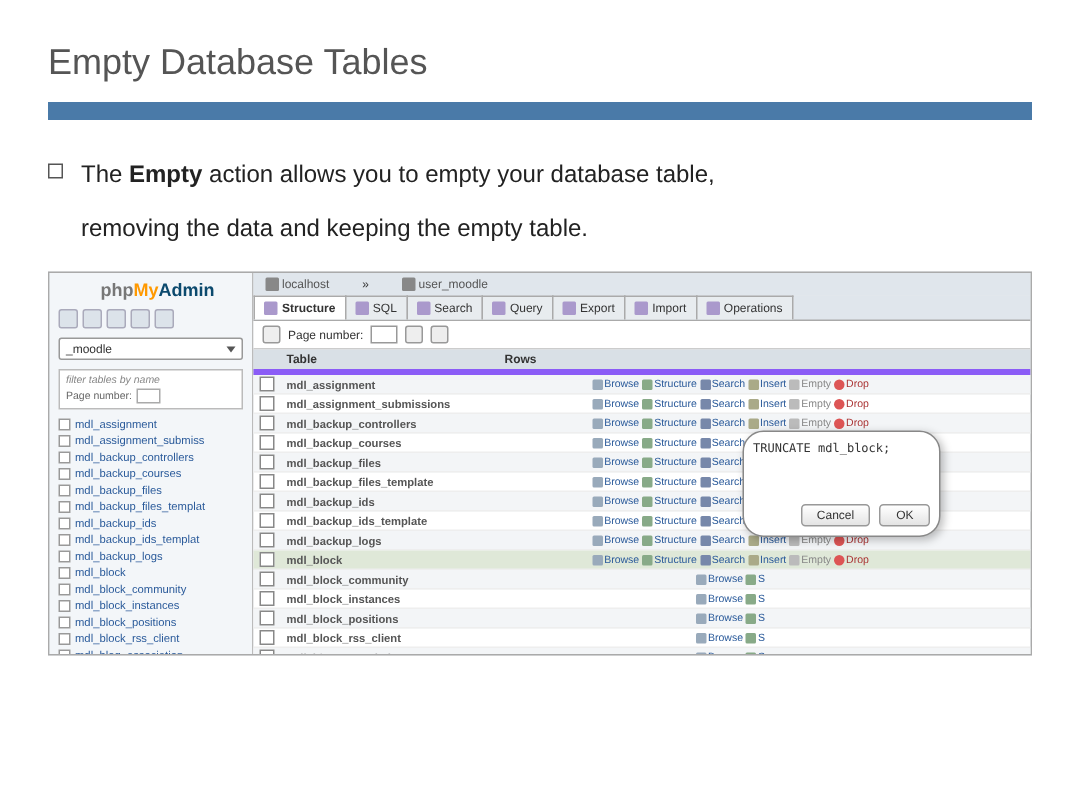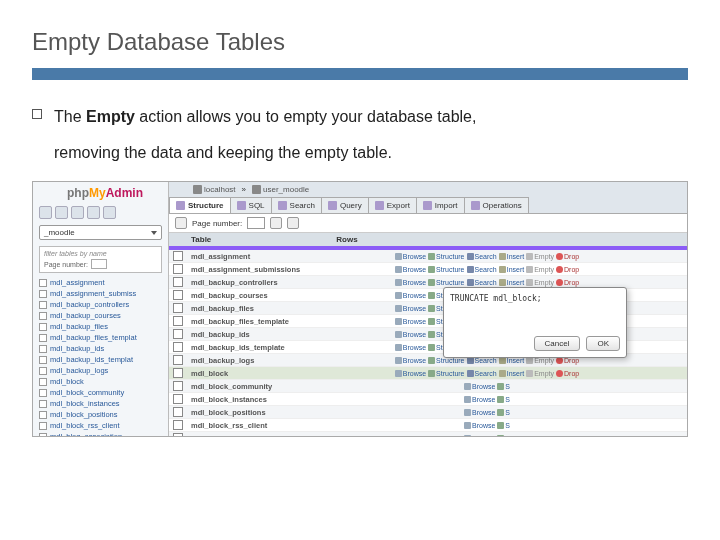--- a/index.html
+++ b/index.html
@@ -8,36 +8,36 @@
 .slide-title { font-size:24px; font-weight:400; color:#555; margin-bottom:12px; }
 .title-rule { height:12px; background:#4a7aa8; margin-bottom:24px; }
 .body-line { display:flex; align-items:flex-start; gap:12px; margin-bottom:10px; }
 .bullet-sq { width:10px; height:10px; border:1.5px solid #555; margin-top:5px; flex:0 0 auto; }
 .body-text { font-size:16px; line-height:1.6; color:#222; }
 .body-text strong { font-weight:700; }
 
 .screenshot { margin-top:16px; border:1px solid #aaa; height:256px; width:100%; display:flex; font-size:9px; overflow:hidden; background:#e8ecef; }
 .sidebar { width:136px; background:#f3f6f9; border-right:1px solid #bbb; display:flex; flex-direction:column; }
 .logo { font-size:12px; font-weight:700; padding:4px 6px; }
-.logo .php{color:#777;padding-left:28px;} .logo .my{color:#f90;} .logo .admin{color:#be185d;}
+.logo .php{color:#777;padding-left:28px;} .logo .my{color:#f90;} .logo .admin{color:#0c4a6e;}
 .toolbar { display:flex; gap:3px; padding:2px 6px; }
 .tool-ic { width:13px; height:13px; background:#dce3ea; border:1px solid #aab; border-radius:2px; }
 .db-select { margin:4px 6px; height:16px; background:#fff; border:1px solid #999; border-radius:2px; display:flex; align-items:center; padding:0 4px; font-size:8px; }
 .db-select span{flex:1;}
 .arrow-dn{width:0;height:0;border-left:3px solid transparent;border-right:3px solid transparent;border-top:4px solid #555;}
 .filter-box { margin:2px 6px; border:1px solid #bbb; background:#fff; padding:3px 4px; }
 .filter-hint{font-size:7px;color:#888;font-style:italic;}
 .filter-label{font-size:7px;color:#666;display:flex;align-items:center;margin-top:2px;gap:3px;}
 .filter-num{width:16px;height:10px;border:1px solid #aaa;background:#fff;}
 .tbl-list{padding:2px 4px;overflow:hidden;}
 .tbl-link{font-size:7.5px;color:#2a5a9a;padding:1px 2px;display:flex;align-items:center;gap:3px;white-space:nowrap;}
 .mini-ic{width:8px;height:8px;border:1px solid #999;background:#fff;}
 
 .main { flex:1; display:flex; flex-direction:column; min-width:0; }
-.crumbs { background:#e0e6ec; padding:3px 24px; display:flex; gap:6px; font-size:8px; align-items:center;}
+.crumbs { background:#e0e6ec; padding:3px 8px; display:flex; gap:22px; font-size:8px; align-items:center;}
 .crumb{display:flex;align-items:center;gap:2px;color:#555;}
 .srv-ic{width:9px;height:9px;background:#888;border-radius:1px;}
 .tabs{display:flex;background:#e0e6ec;border-bottom:1px solid #aaa;}
 .tab{padding:3px 6px;display:flex;align-items:center;gap:3px;font-size:8px;border:1px solid #aaa;border-bottom:none;background:#e8ecef;margin-right:-1px;white-space:nowrap;}
 .tab.active{background:#fff;font-weight:700;}
 .tab-ic{width:9px;height:9px;background:#a9c;border-radius:1px;}
 .pg-bar{background:#fff;padding:3px 6px;display:flex;align-items:center;gap:5px;font-size:8px;border-bottom:1px solid #ccc;}
 .pg-btn{width:12px;height:12px;background:#eee;border:1px solid #999;border-radius:2px;}
 .pg-num{width:18px;height:12px;border:1px solid #999;background:#fff;}
 .hdr-row{display:flex;background:#d9e0e6;border-bottom:4px solid #8b5cf6;font-weight:700;}
@@ -50,21 +50,21 @@
 .row:nth-child(odd){background:#f3f5f7;}
 .row.hl{background:#dfe8d8 !important;}
 .chk{width:10px;height:10px;border:1px solid #888;background:#fff;margin:0 auto;}
 .tname{font-size:7.5px;color:#555;font-weight:700;white-space:nowrap;overflow:hidden;}
 .actions{display:flex;gap:2px;justify-content:center;flex-wrap:nowrap;}
 .act{display:flex;align-items:center;gap:1px;font-size:7px;}
 .act-ic{width:7px;height:7px;border-radius:1px;}
 .ic-br{background:#9ab;} .ic-st{background:#8a8;} .ic-se{background:#78a;} .ic-in{background:#aa8;} .ic-em{background:#bbb;} .ic-dr{background:#d55;border-radius:50%;}
 .a-br{color:#2a5a9a;} .a-st{color:#2a5a9a;} .a-se{color:#2a5a9a;} .a-in{color:#2a5a9a;} .a-em{color:#888;} .a-dr{color:#a33;}
 
-.dialog{position:absolute;right:60px;bottom:78px;width:184px;background:#fff;border:1px solid #888;box-shadow:2px 2px 6px rgba(0,0,0,.25);border-radius:3px;padding:6px;font-size:8px;}
+.dialog{position:absolute;right:60px;bottom:78px;width:132px;background:#fff;border:1px solid #888;box-shadow:2px 2px 6px rgba(0,0,0,.25);border-radius:14px;padding:6px;font-size:8px;}
 .dlg-txt{color:#333;margin-bottom:10px;font-family:monospace;}
 .dlg-btns{display:flex;justify-content:flex-end;gap:6px;margin-top:33px;}
 .dlg-btn{border:1px solid #999;background:linear-gradient(#fff,#e4e4e4);padding:2px 10px;border-radius:3px;font-size:8px;cursor:pointer;}
 .rel{position:relative;}
 </style>
 </head>
 <body>
 
 <div class="slide rel">
   <div class="slide-title">Empty Database Tables</div>

